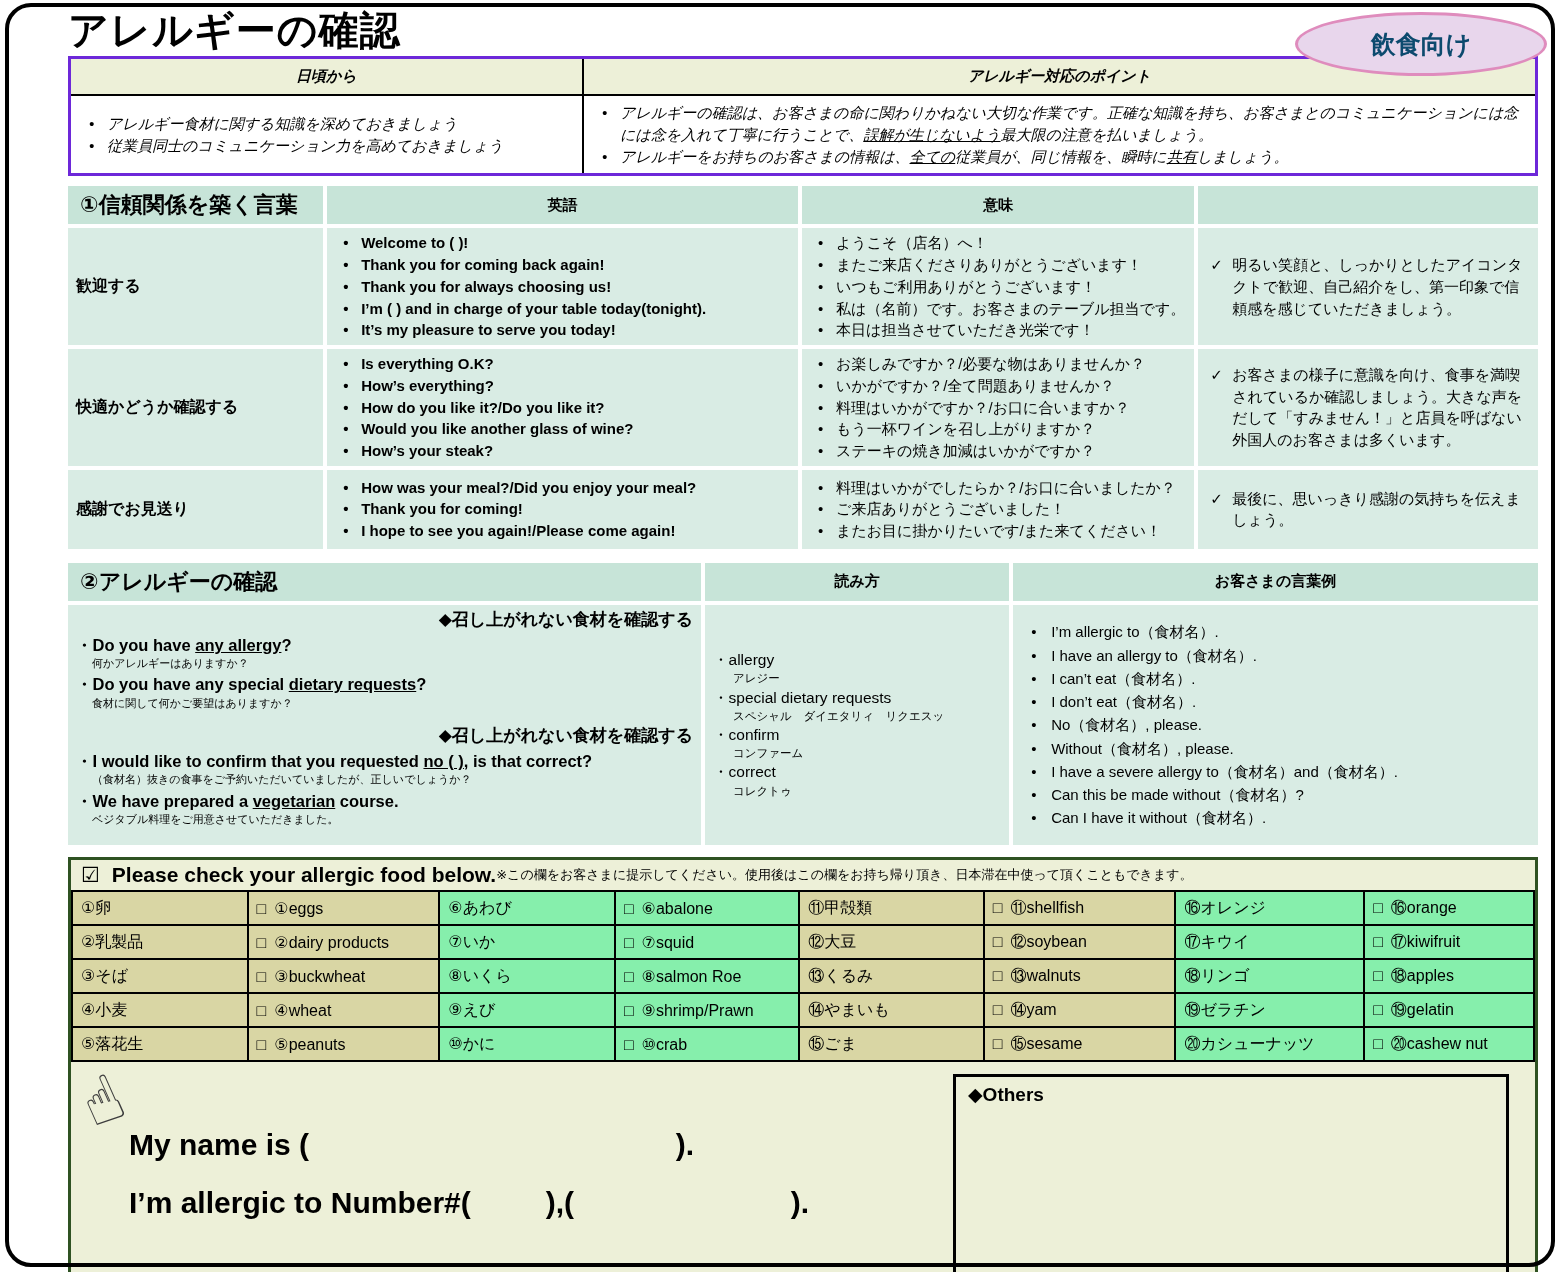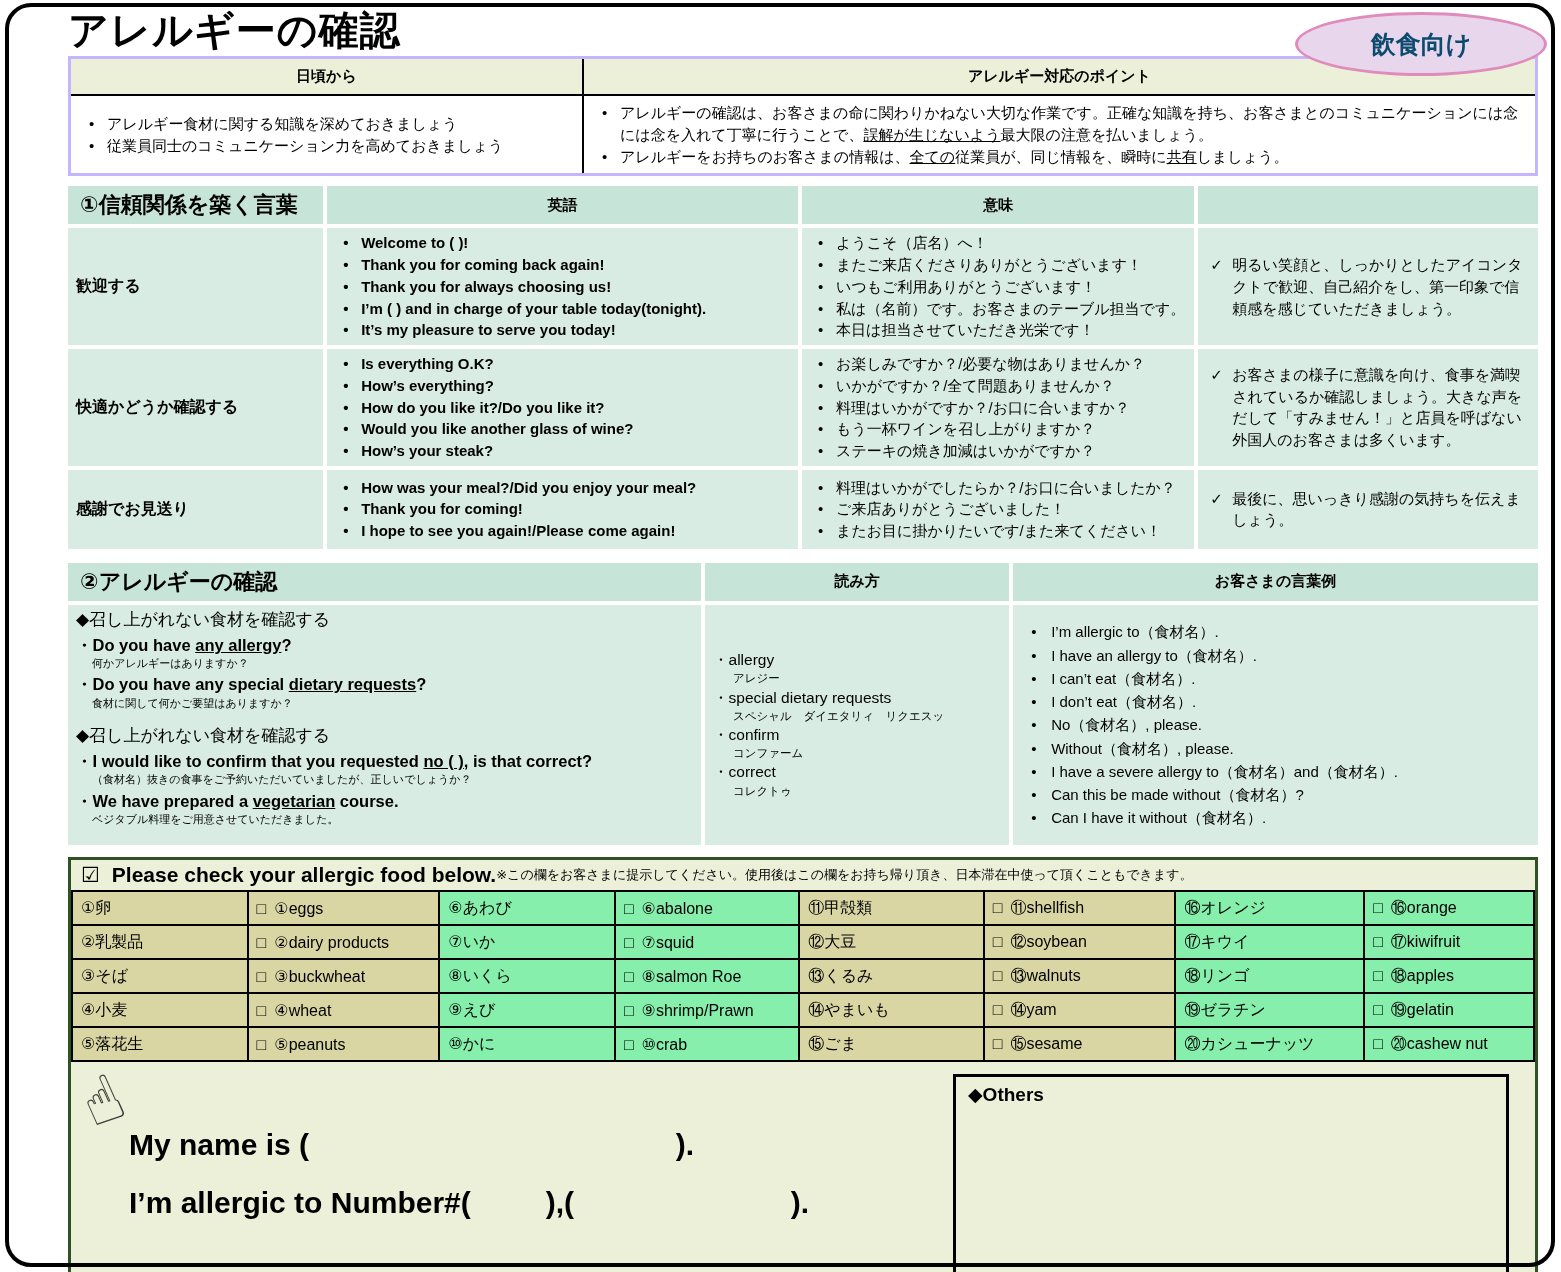--- a/index.html
+++ b/index.html
@@ -13,21 +13,21 @@
   .page-title { font-size: 40px; font-weight: 800; letter-spacing: 1px; line-height: 1.2;
     transform-origin: left; margin-bottom: 2px; }
 
   
   .badge { position: absolute; top: 12px; right: 14px; width: 252px; height: 64px; z-index: 12;
     background: #e8d6ec; border: 3px solid #df8cbd; border-radius: 50%;
     display: flex; align-items: center; justify-content: center;
     color: #0c4a6e; font-weight: bold; font-size: 25px; }
 
   
-  table.intro { width: 100%; border-collapse: collapse; border: 3px solid #c4b5fd; }
+  table.intro { width: 100%; border-collapse: collapse; border: 3px solid #6d28d9; font-style: italic; }
   table.intro th { background: #edf0d8; border: 2px solid #000; font-size: 15px;
     font-weight: bold; text-align: center; padding: 8px 4px; }
   table.intro td { border: 2px solid #000; background: #fff; vertical-align: middle;
     padding: 6px 10px; font-size: 15px; height: 64px; }
   .intro .col-l { width: 35%; }
 
   ul.blist { list-style: none; }
   ul.blist li { padding-left: 26px; position: relative; line-height: 1.45; }
   ul.blist li::before { content: "•"; position: absolute; left: 8px; }
   ul.blist.bold li { font-weight: bold; }
@@ -43,21 +43,21 @@
   td.hd { background: #c7e4d8; text-align: center; font-weight: bold; font-size: 15px; height: 34px; }
   td.hd.big { text-align: left; font-size: 22px; padding-left: 12px; }
   td.bd { background: #d9ece4; font-size: 15px; }
   td.lbl { font-weight: bold; font-size: 16px; padding-left: 12px; }
   .s1-r0 td { height: 104px; } .s1-r1 td { height: 103px; } .s1-r2 td { height: 79px; }
   .s1c0 { width: 17.5%; } .s1c1 { width: 32.3%; } .s1c2 { width: 26.9%; } .s1c3 { width: 23.3%; }
   .s2c0 { width: 43.3%; } .s2c1 { width: 20.8%; } .s2c2 { width: 35.9%; }
   .s2-body td { height: 184px; vertical-align: top; padding-top: 8px; }
 
   .grp { margin-bottom: 14px; }
-  .grp-h { font-weight: normal; font-size: 17px; line-height: 1.35; }
+  .grp-h { font-weight: bold; font-size: 17px; line-height: 1.35; text-align: right; }
   .ph { font-weight: bold; font-size: 16.5px; line-height: 1.35; margin-top: 2px; }
   .tr-jp { font-size: 11px; padding-left: 16px; line-height: 1.4; }
 
   .rd-word { font-size: 15.5px; line-height: 1.3; }
   .rd-word::before { content: "・"; }
   .rd-kana { font-size: 11.5px; padding-left: 20px; line-height: 1.5; }
 
   ul.exlist { list-style: none; }
   ul.exlist li { padding-left: 30px; position: relative; line-height: 1.55; font-size: 15px; }
   ul.exlist li::before { content: "•"; position: absolute; left: 10px; }

